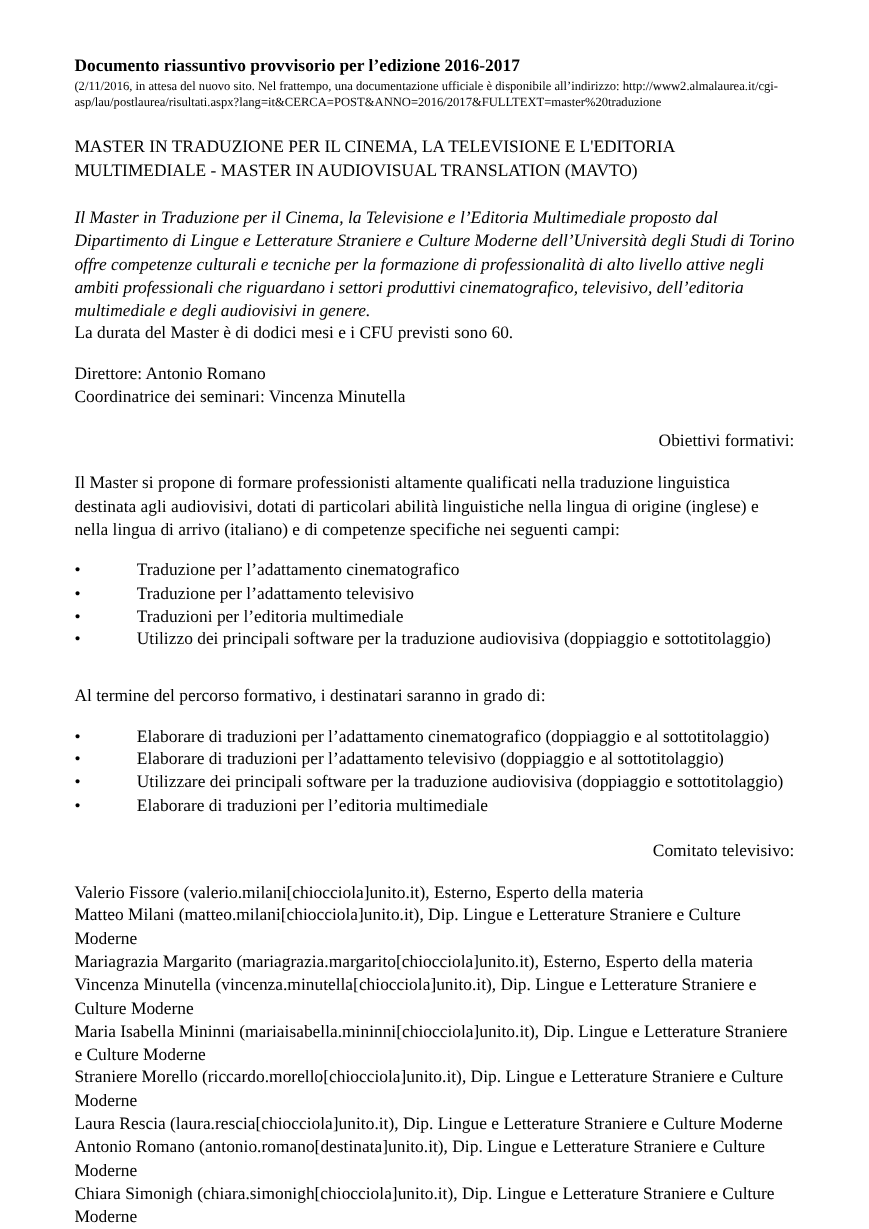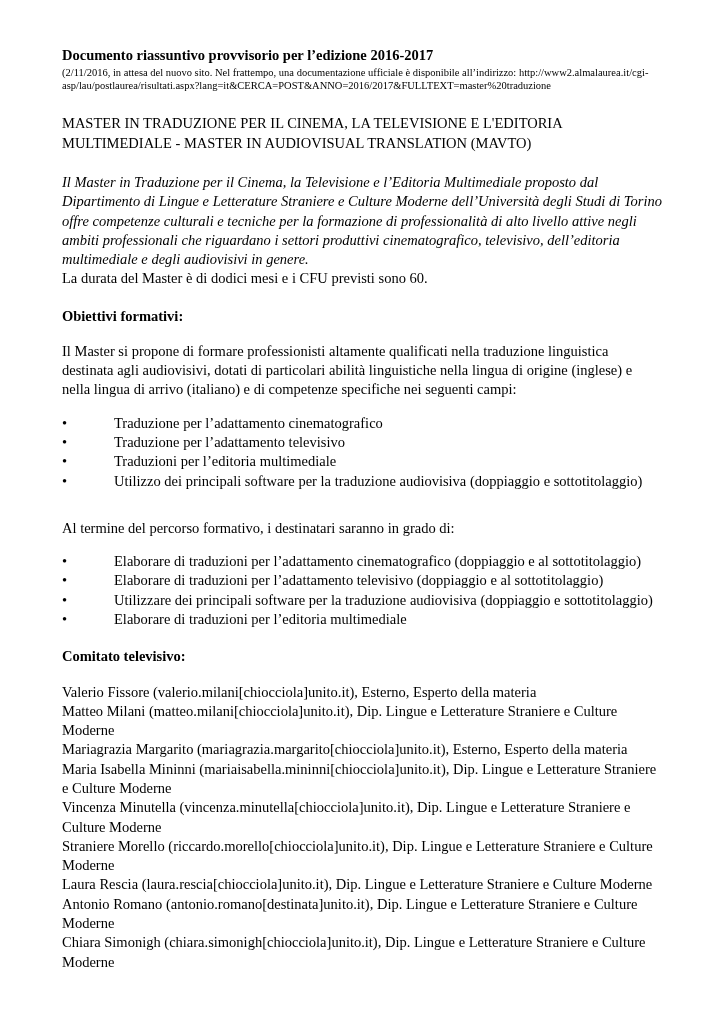--- a/index.html
+++ b/index.html
@@ -42,23 +42,24 @@
     font-size: 14.5px;
     line-height: 1.33;
     margin: 0 0 14px 0;
   }
   p.tight {
     margin: 0;
     font-style: italic;
   }
   .section-head {
     font-size: 14.5px;
-    font-weight: bold;
+    font-weight: normal;
     line-height: 1.33;
     margin: 18px 0 16px 0;
+    text-align: right;
   }
   .blocklist {
     margin: 0 0 14px 0;
     padding: 0;
     list-style: none;
   }
   .blocklist li {
     font-size: 14.5px;
     line-height: 1.33;
     display: flex;
@@ -91,20 +92,22 @@
   <h1 class="doc-title">Documento riassuntivo provvisorio per l’edizione 2016-2017</h1>
 
   <p class="doc-note">(2/11/2016, in attesa del nuovo sito. Nel frattempo, una documentazione ufficiale è disponibile all’indirizzo: http://www2.almalaurea.it/cgi-asp/lau/postlaurea/risultati.aspx?lang=it&amp;CERCA=POST&amp;ANNO=2016/2017&amp;FULLTEXT=master%20traduzione</p>
 
   <h2 class="master-title">MASTER IN TRADUZIONE PER IL CINEMA, LA TELEVISIONE E L'EDITORIA MULTIMEDIALE - MASTER IN AUDIOVISUAL TRANSLATION (MAVTO)</h2>
 
   <p class="body tight">Il Master in Traduzione per il Cinema, la Televisione e l’Editoria Multimediale proposto dal Dipartimento di Lingue e Letterature Straniere e Culture Moderne dell’Università degli Studi di Torino offre competenze culturali e tecniche per la formazione di professionalità di alto livello attive negli ambiti professionali che riguardano i settori produttivi cinematografico, televisivo, dell’editoria multimediale e degli audiovisivi in genere.</p>
   <p class="body">La durata del Master è di dodici mesi e i CFU previsti sono 60.</p>
 
   <ul class="people">
+    <li>Direttore: Antonio Romano</li>
+    <li>Coordinatrice dei seminari: Vincenza Minutella</li>
   </ul>
 
   <h3 class="section-head">Obiettivi formativi:</h3>
 
   <p class="body">Il Master si propone di formare professionisti altamente qualificati nella traduzione linguistica destinata agli audiovisivi, dotati di particolari abilità linguistiche nella lingua di origine (inglese) e nella lingua di arrivo (italiano) e di competenze specifiche nei seguenti campi:</p>
 
   <ul class="blocklist">
     <li>
       <span class="bullet">•</span>
       <span class="txt">Traduzione per l’adattamento cinematografico</span>
@@ -145,21 +148,21 @@
       <span class="txt">Elaborare di traduzioni per l’editoria multimediale</span>
     </li>
   </ul>
 
   <h3 class="section-head">Comitato televisivo:</h3>
 
   <ul class="people">
     <li>Valerio Fissore (valerio.milani[chiocciola]unito.it), Esterno, Esperto della materia</li>
     <li>Matteo Milani (matteo.milani[chiocciola]unito.it), Dip. Lingue e Letterature Straniere e Culture Moderne</li>
     <li>Mariagrazia Margarito (mariagrazia.margarito[chiocciola]unito.it), Esterno, Esperto della materia</li>
+    <li>Vincenza Minutella (vincenza.minutella[chiocciola]unito.it), Dip. Lingue e Letterature Straniere e Culture Moderne</li>
     <li>Maria Isabella Mininni (mariaisabella.mininni[chiocciola]unito.it), Dip. Lingue e Letterature Straniere e Culture Moderne</li>
-    <li>Vincenza Minutella (vincenza.minutella[chiocciola]unito.it), Dip. Lingue e Letterature Straniere e Culture Moderne</li>
     <li>Straniere Morello (riccardo.morello[chiocciola]unito.it), Dip. Lingue e Letterature Straniere e Culture Moderne</li>
     <li>Laura Rescia (laura.rescia[chiocciola]unito.it), Dip. Lingue e Letterature Straniere e Culture Moderne</li>
     <li>Antonio Romano (antonio.romano[destinata]unito.it), Dip. Lingue e Letterature Straniere e Culture Moderne</li>
     <li>Chiara Simonigh (chiara.simonigh[chiocciola]unito.it), Dip. Lingue e Letterature Straniere e Culture Moderne</li>
   </ul>
 
 </div>
 
 </body></html>

